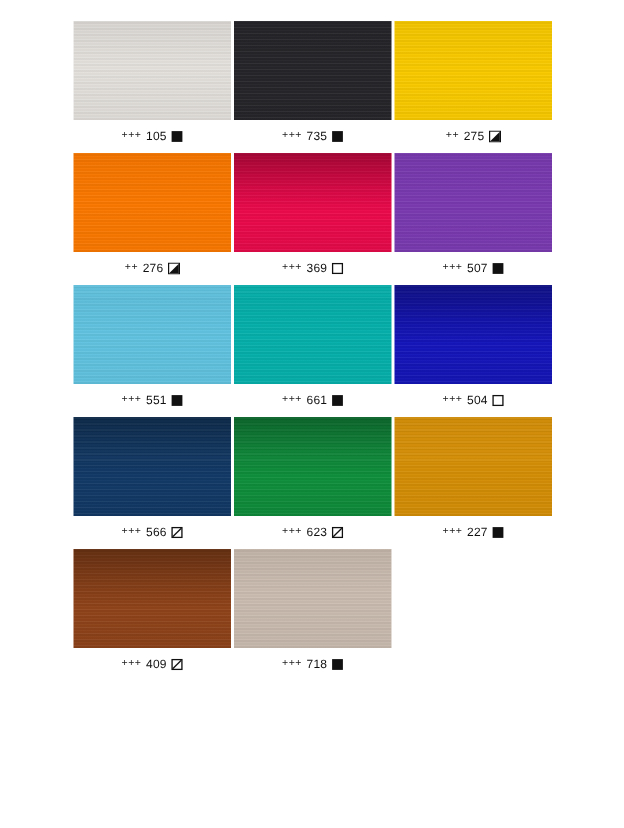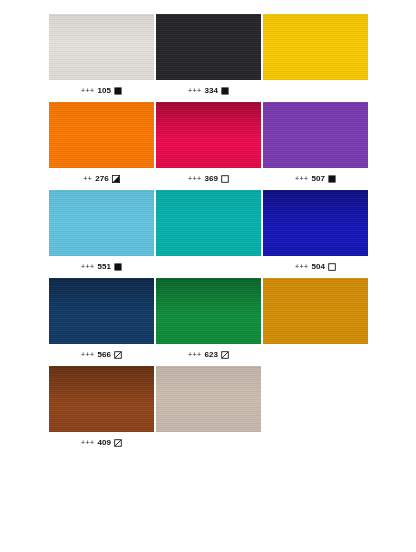--- a/index.html
+++ b/index.html
@@ -110,21 +110,21 @@
     color: #1a1a1a;
     letter-spacing: 0.4px;
     line-height: 1;
     position: relative;
     top: -1px;
   }
 
   .label-code {
     font-size: 8px;
     color: #111111;
-    font-weight: 700;
+    font-weight: 400;
     letter-spacing: 0.1px;
     line-height: 1;
   }
 
   .opacity-mark {
     display: inline-block;
     width: 8px;
     height: 8px;
     position: relative;
     top: 0px;
@@ -150,30 +150,40 @@
             <svg viewBox="0 0 10 10">
               <rect x="0.5" y="0.5" width="9" height="9" fill="#111111"></rect>
             </svg>
           </span>
         </div>
       </div>
       <div class="swatch-cell">
         <div class="swatch-chip shade-flat" style="background: rgb(38, 38, 42);"></div>
         <div class="swatch-label">
           <span class="label-perm">+++</span>
-          <span class="label-code">334</span>
+          <span class="label-code">735</span>
           <span class="opacity-mark">
             <svg viewBox="0 0 10 10">
               <rect x="0.5" y="0.5" width="9" height="9" fill="#111111"></rect>
             </svg>
           </span>
         </div>
       </div>
       <div class="swatch-cell">
         <div class="swatch-chip shade-flat" style="background: rgb(249, 202, 0);"></div>
+        <div class="swatch-label">
+          <span class="label-perm">++</span>
+          <span class="label-code">275</span>
+          <span class="opacity-mark">
+            <svg viewBox="0 0 10 10">
+              <rect x="0.5" y="0.5" width="9" height="9" fill="#ffffff" stroke="#111111" stroke-width="1"></rect>
+              <polygon points="1,9 9,9 9,1" fill="#111111"></polygon>
+            </svg>
+          </span>
+        </div>
       </div>
       <div class="swatch-cell">
         <div class="swatch-chip shade-flat" style="background: rgb(250, 120, 0);"></div>
         <div class="swatch-label">
           <span class="label-perm">++</span>
           <span class="label-code">276</span>
           <span class="opacity-mark">
             <svg viewBox="0 0 10 10">
               <rect x="0.5" y="0.5" width="9" height="9" fill="#ffffff" stroke="#111111" stroke-width="1"></rect>
               <polygon points="1,9 9,9 9,1" fill="#111111"></polygon>
@@ -212,20 +222,29 @@
           <span class="label-code">551</span>
           <span class="opacity-mark">
             <svg viewBox="0 0 10 10">
               <rect x="0.5" y="0.5" width="9" height="9" fill="#111111"></rect>
             </svg>
           </span>
         </div>
       </div>
       <div class="swatch-cell">
         <div class="swatch-chip shade-flat" style="background: rgb(6, 176, 171);"></div>
+        <div class="swatch-label">
+          <span class="label-perm">+++</span>
+          <span class="label-code">661</span>
+          <span class="opacity-mark">
+            <svg viewBox="0 0 10 10">
+              <rect x="0.5" y="0.5" width="9" height="9" fill="#111111"></rect>
+            </svg>
+          </span>
+        </div>
       </div>
       <div class="swatch-cell">
         <div class="swatch-chip shade-dark-top" style="background: rgb(21, 22, 187);"></div>
         <div class="swatch-label">
           <span class="label-perm">+++</span>
           <span class="label-code">504</span>
           <span class="opacity-mark">
             <svg viewBox="0 0 10 10">
               <rect x="0.9" y="0.9" width="8.2" height="8.2" fill="#ffffff" stroke="#111111" stroke-width="1.1"></rect>
             </svg>
@@ -253,31 +272,49 @@
           <span class="opacity-mark">
             <svg viewBox="0 0 10 10">
               <rect x="0.9" y="0.9" width="8.2" height="8.2" fill="#ffffff" stroke="#111111" stroke-width="1.1"></rect>
               <line x1="1.4" y1="8.6" x2="8.6" y2="1.4" stroke="#111111" stroke-width="1.1"></line>
             </svg>
           </span>
         </div>
       </div>
       <div class="swatch-cell">
         <div class="swatch-chip shade-flat" style="background: rgb(212, 142, 6);"></div>
+        <div class="swatch-label">
+          <span class="label-perm">+++</span>
+          <span class="label-code">227</span>
+          <span class="opacity-mark">
+            <svg viewBox="0 0 10 10">
+              <rect x="0.5" y="0.5" width="9" height="9" fill="#111111"></rect>
+            </svg>
+          </span>
+        </div>
       </div>
       <div class="swatch-cell">
         <div class="swatch-chip shade-dark-top" style="background: rgb(144, 68, 26);"></div>
         <div class="swatch-label">
           <span class="label-perm">+++</span>
           <span class="label-code">409</span>
           <span class="opacity-mark">
             <svg viewBox="0 0 10 10">
               <rect x="0.9" y="0.9" width="8.2" height="8.2" fill="#ffffff" stroke="#111111" stroke-width="1.1"></rect>
               <line x1="1.4" y1="8.6" x2="8.6" y2="1.4" stroke="#111111" stroke-width="1.1"></line>
             </svg>
           </span>
         </div>
       </div>
       <div class="swatch-cell">
         <div class="swatch-chip shade-light" style="background: rgb(203, 188, 176);"></div>
+        <div class="swatch-label">
+          <span class="label-perm">+++</span>
+          <span class="label-code">718</span>
+          <span class="opacity-mark">
+            <svg viewBox="0 0 10 10">
+              <rect x="0.5" y="0.5" width="9" height="9" fill="#111111"></rect>
+            </svg>
+          </span>
+        </div>
       </div>
     </div>
 </div>
 
 </body></html>

